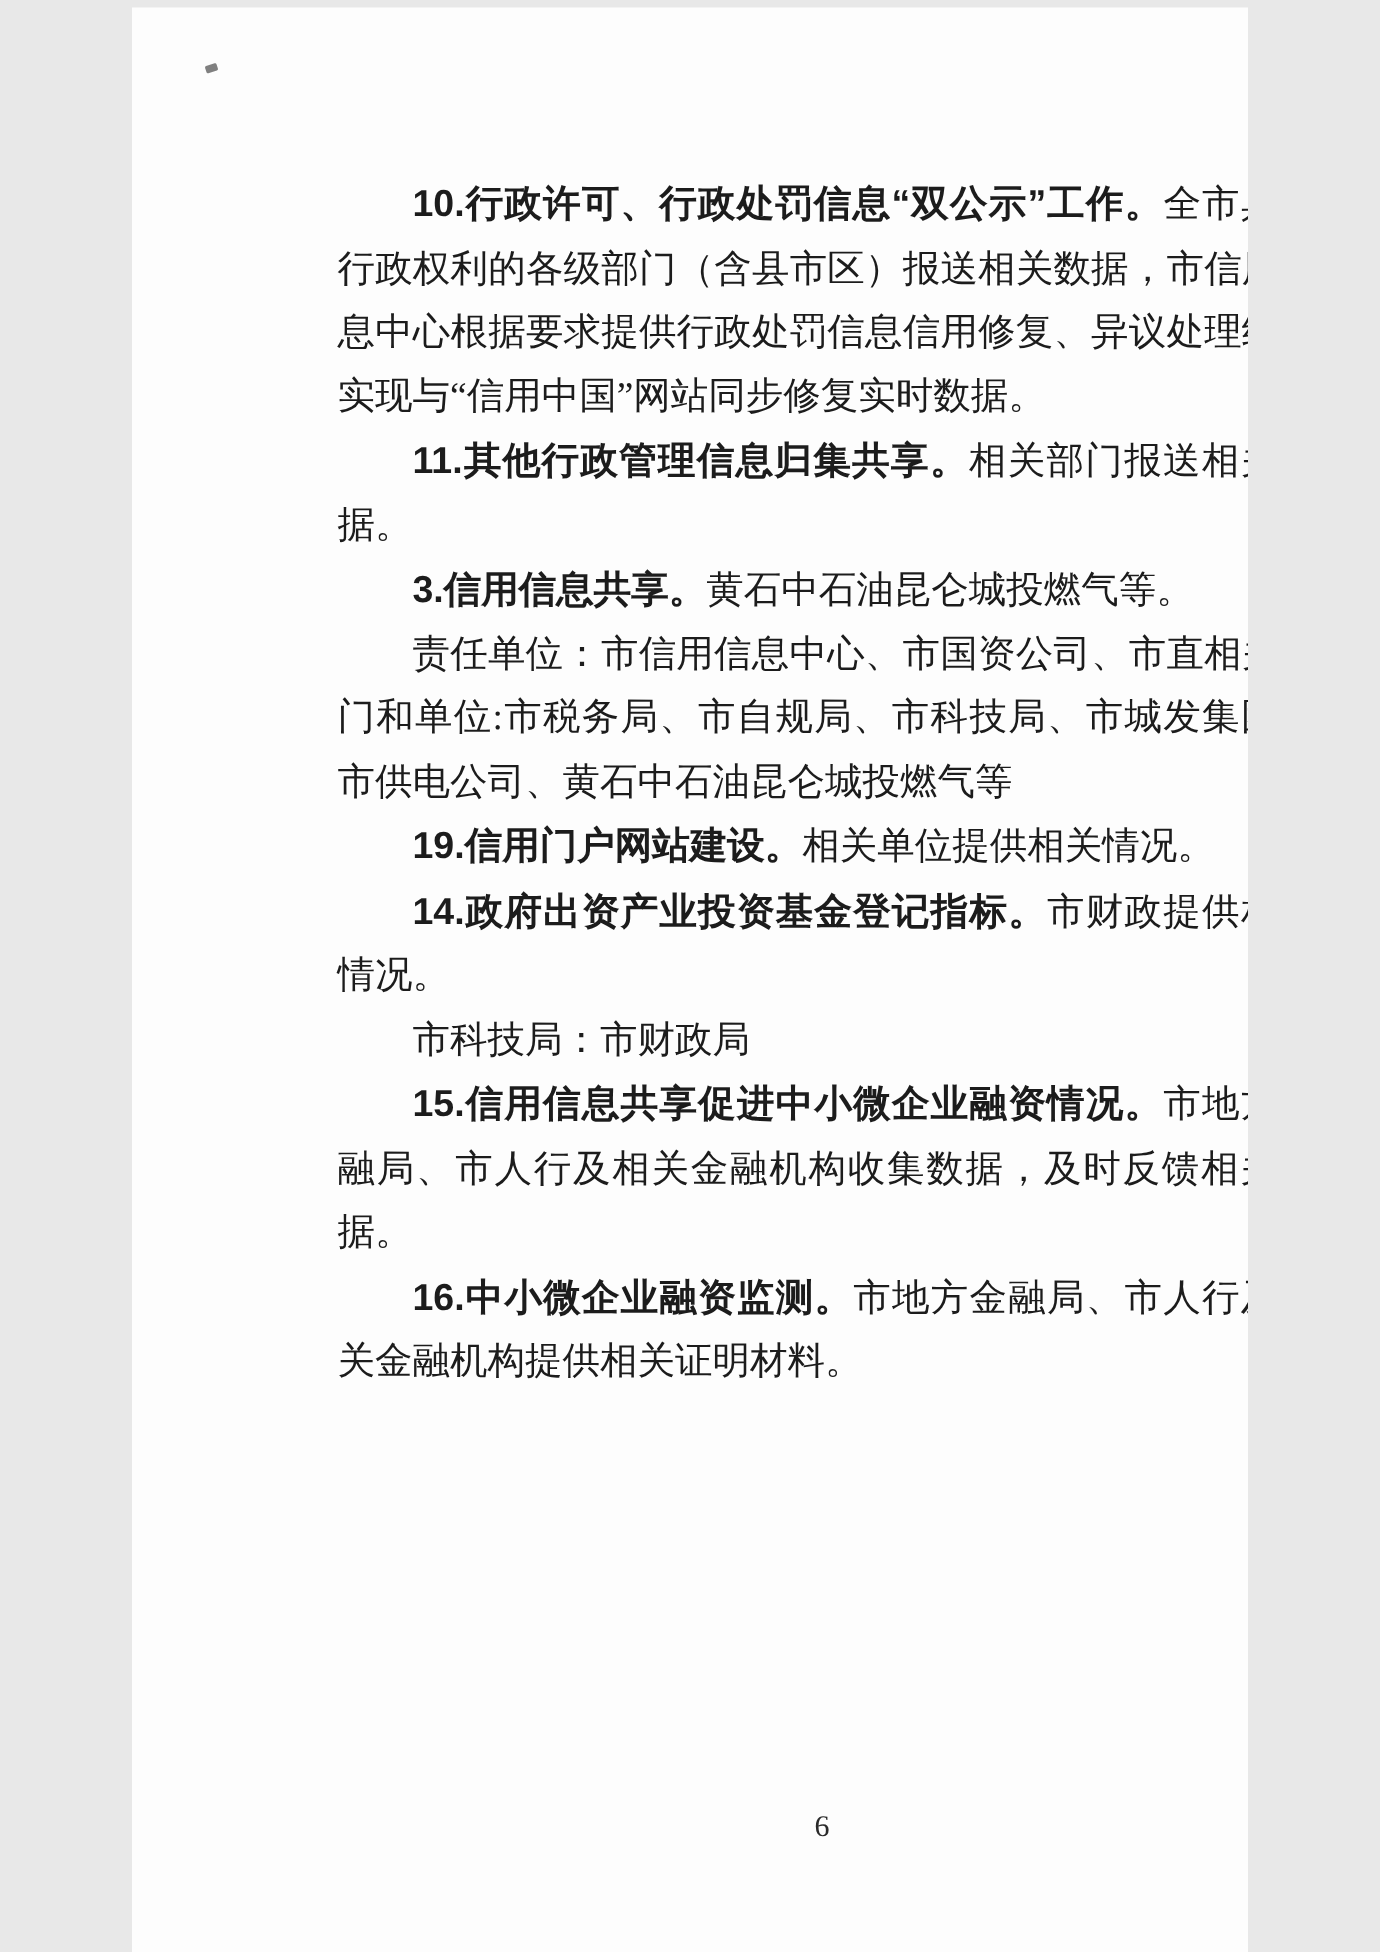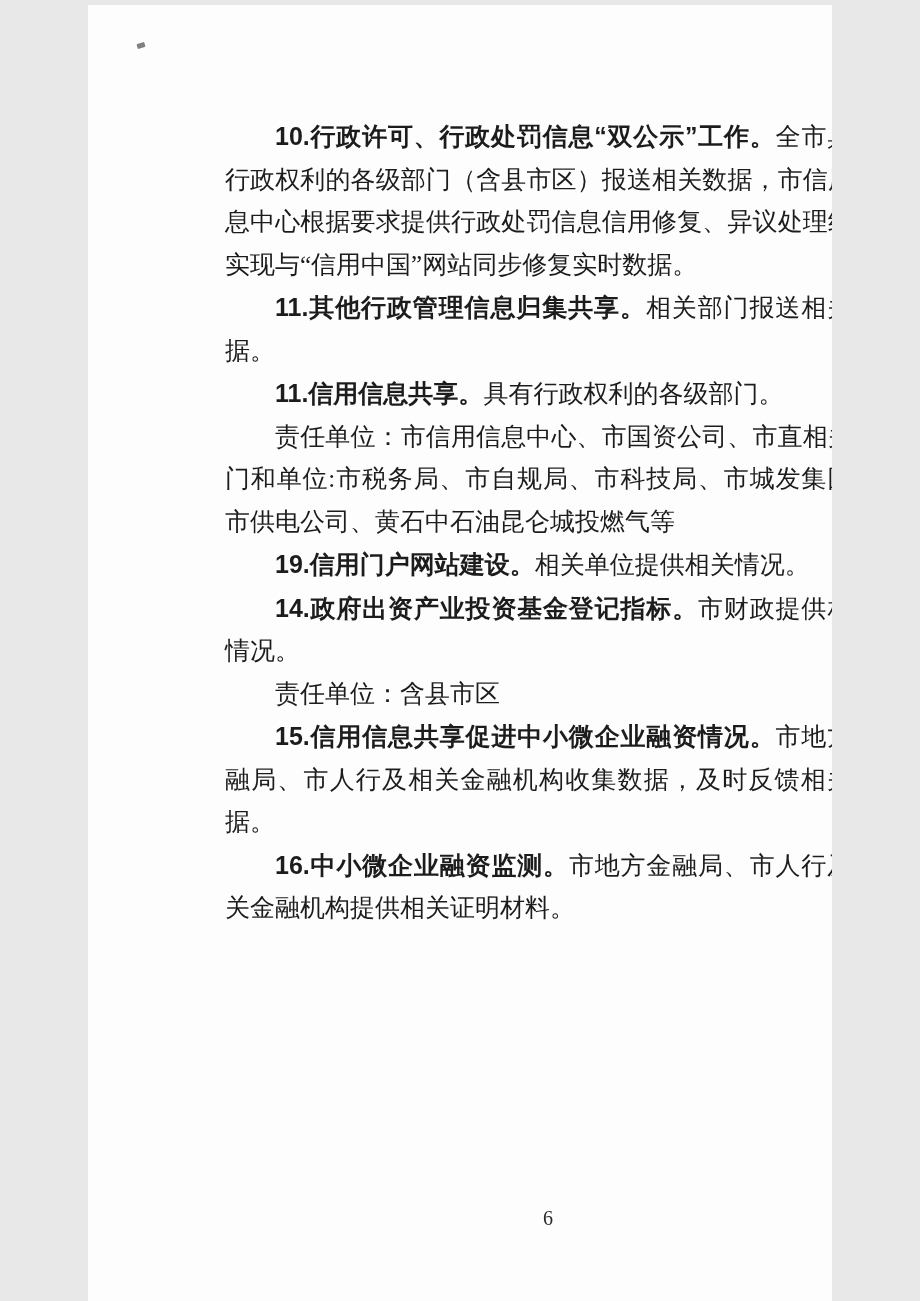--- a/index.html
+++ b/index.html
@@ -69,30 +69,30 @@
   <div class="scan-artifact"></div>
 
   <div class="content">
 
     <p class="para"><span class="hd">10.行政许可、行政处罚信息“双公示”工作。</span><span class="bd">全市具有行政权利的各级部门（含县市区）报送相关数据，市信用信息中心根据要求提供行政处罚信息信用修复、异议处理结果实现与“信用中国”网站同步修复实时数据。</span></p>
 
 
     <p class="para"><span class="hd">11.其他行政管理信息归集共享。</span><span class="bd">相关部门报送相关数据。</span></p>
 
 
-    <p class="para"><span class="hd">11.信用信息共享。</span><span class="bd">具有行政权利的各级部门。</span></p>
+    <p class="para"><span class="hd">3.信用信息共享。</span><span class="bd">黄石中石油昆仑城投燃气等。</span></p>
 
     <p class="para"><span class="bd">责任单位：市信用信息中心、市国资公司、市直相关部门和单位:市税务局、市自规局、市科技局、市城发集团、市供电公司、黄石中石油昆仑城投燃气等</span></p>
 
     <p class="para"><span class="hd">19.信用门户网站建设。</span><span class="bd">相关单位提供相关情况。</span></p>
 
 
     <p class="para"><span class="hd">14.政府出资产业投资基金登记指标。</span><span class="bd">市财政提供相关情况。</span></p>
 
-    <p class="para"><span class="bd">责任单位：含县市区</span></p>
+    <p class="para"><span class="bd">市科技局：市财政局</span></p>
 
 
     <p class="para"><span class="hd">15.信用信息共享促进中小微企业融资情况。</span><span class="bd">市地方金融局、市人行及相关金融机构收集数据，及时反馈相关数据。</span></p>
 
 
     <p class="para"><span class="hd">16.中小微企业融资监测。</span><span class="bd">市地方金融局、市人行及相关金融机构提供相关证明材料。</span></p>
 
   </div>
 
   <div class="page-number">6</div>

